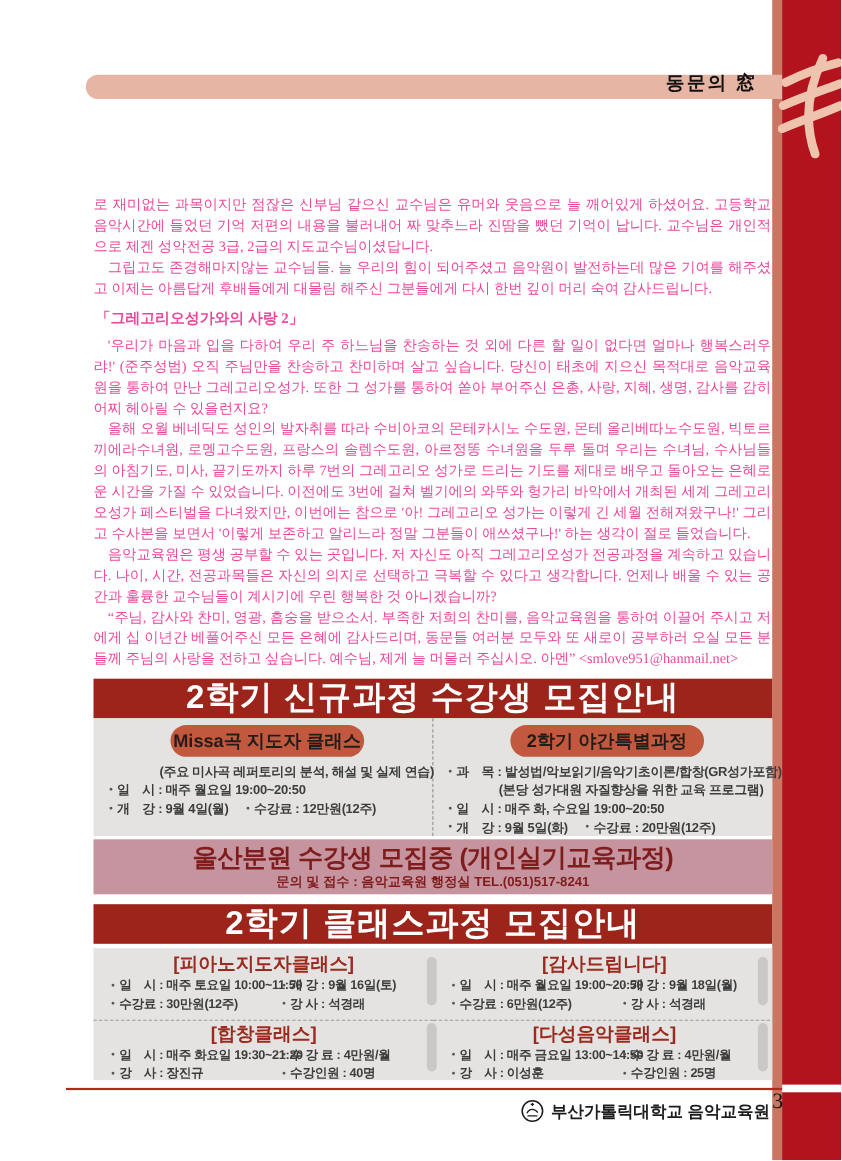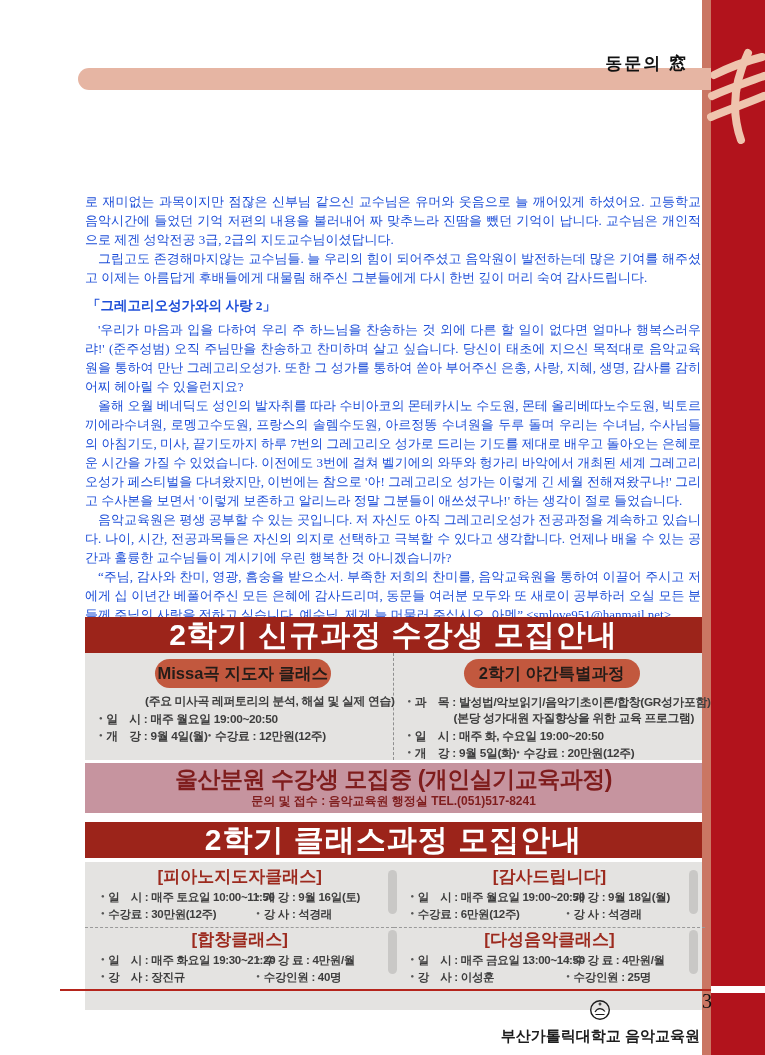--- a/index.html
+++ b/index.html
@@ -8,26 +8,26 @@
     position:relative; width:765px; height:1055px; background:#ffffff;
     overflow:hidden; font-family:"Liberation Sans", sans-serif;
   }
   
   .sstrip{ position:absolute; left:702px; top:0; width:9px; height:1055px; background:#ca7663; }
   .sbar{ position:absolute; left:711px; top:0; width:54px; height:1055px; background:#b2131c; }
   .sglyph{ position:absolute; left:707px; top:48px; width:58px; height:96px; }
   
   .hbar{ position:absolute; left:78px; top:68px; width:633px; height:22px;
          background:#e6b5a3; border-radius:11px 0 0 11px; }
-  .htitle{ position:absolute; right:77px; top:52px; font-size:17px; font-weight:bold;
+  .htitle{ position:absolute; right:77px; top:64px; font-size:17px; font-weight:bold;
            color:#111; letter-spacing:2px;text-align:center; }
   
   .article{ position:absolute; left:85px; top:176px; width:616px; height:438px; overflow:hidden;
             font-family:"Liberation Serif", serif; font-size:13px; line-height:19px;
-            color:#1d4ed8; text-align:justify;margin-top:16px; }
+            color:#ec4899; text-align:justify; }
   .para{ text-indent:13px; }
   .para.noindent{ text-indent:0; }
   .sect{ font-weight:bold; font-size:13.5px; margin:9px 0 5px; text-indent:2px; }
   
   .banner{ position:absolute; left:85px; width:617px; height:36px; background:#9c241a;
            color:#fff; font-weight:bold; font-size:30px; line-height:36px;
            text-align:center; letter-spacing:1px; }
   .b1{ top:617px; }
   .b2r{ top:822px; }
   
@@ -35,45 +35,45 @@
             background:#e4e3e1; display:flex; }
   .gcol{ width:50%; padding:0 6px 0 14px; }
   .gcol-l{ border-right:1px dashed #8f8f8f; }
   .pill{ width:176px; height:29px; margin:6px auto 5px; background:#c2583e;
          border-radius:15px; color:#241c18; font-weight:bold; font-size:16.5px;
          display:flex; align-items:center; justify-content:center; }
   .gl{ font-size:11.8px; font-weight:bold; color:#3d3d3d; line-height:16.5px;
        letter-spacing:-0.3px; white-space:nowrap; }
   .gl.ind{ padding-left:46px; }
   .bu::before{ content:"●"; font-size:6px; vertical-align:2.5px; margin-right:4px; color:#555; }
-  .gl.row{ display:flex; gap:0; }
+  .gl.row{ display:flex; gap:16px; }
   
   .pinkb{ position:absolute; left:85px; top:763px; width:617px; height:50px;
           background:#c6949f; text-align:center; color:#7f1d1d; }
   .ptitle{ font-size:23px; font-weight:bold; line-height:27px; padding-top:3px;
            letter-spacing:-0.5px; }
   .pcontact{ font-size:12px; font-weight:bold; line-height:17px; }
   
-  .gpanel2{ position:absolute; left:85px; top:862px; width:617px; height:148px;
+  .gpanel2{ position:absolute; left:85px; top:862px; width:617px; height:120px;
             background:#e4e3e1; display:grid; grid-template-columns:1fr 1fr;
             grid-template-rows:66px 54px; }
   .cbox{ padding:0 16px; }
   .cbox.topcell{ border-bottom:1px dashed #9a9a9a; }
   .ctitle{ text-align:center; font-size:17px; font-weight:bold; color:#9c2a1e;
            line-height:20px; padding-top:5px; }
   .row2 .ctitle{ padding-top:2px; }
   .cgrid{ display:grid; grid-template-columns:56% 44%; row-gap:1px; margin-top:2px;
           font-size:11.5px; font-weight:bold; color:#3d3d3d; line-height:15px;
           letter-spacing:-0.3px; white-space:nowrap; }
   .vpill{ position:absolute; width:9px; height:44px; border-radius:5px; background:#c9c8c6; }
   
   .frule{ position:absolute; left:60px; top:989px; width:651px; height:2px; background:#b5251c; }
   .fgap{ position:absolute; left:711px; top:986px; width:54px; height:7px; background:#fff; }
   .forg{ position:absolute; right:65px; top:999px; display:flex; align-items:center; gap:6px;
-         font-size:15px; font-weight:bold; color:#1c1c1c;flex-direction:column; }
+         font-size:15px; font-weight:bold; color:#1c1c1c; }
   .fpage{ position:absolute; left:702px; top:990px; font-family:"Liberation Serif", serif;
           font-size:20px; color:#101010; z-index:5; }
 </style>
 </head>
 <body>
 
 <div class="page">
 
   <div class="sstrip"></div>
   <div class="sbar"></div>

